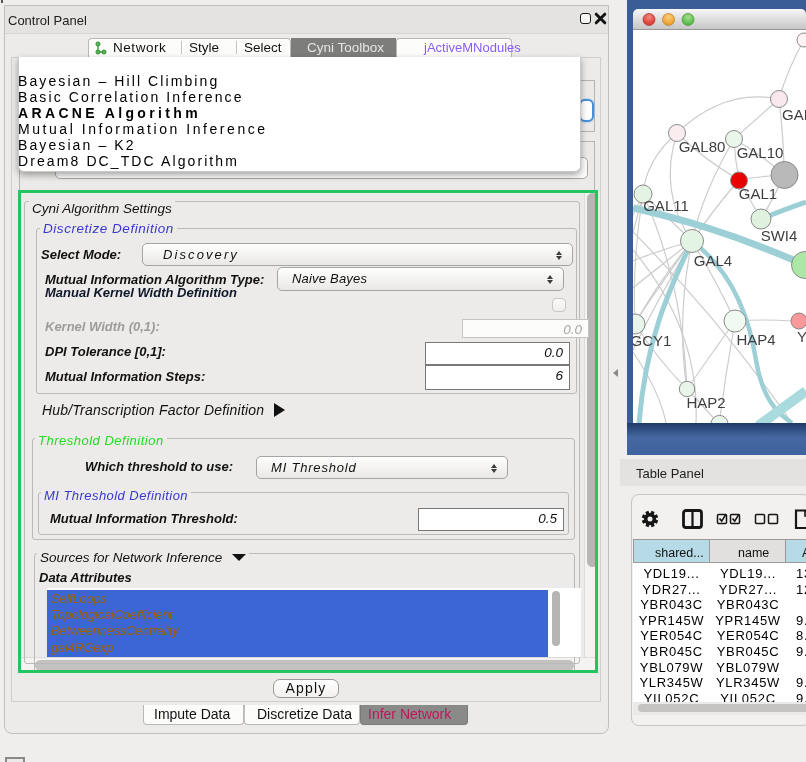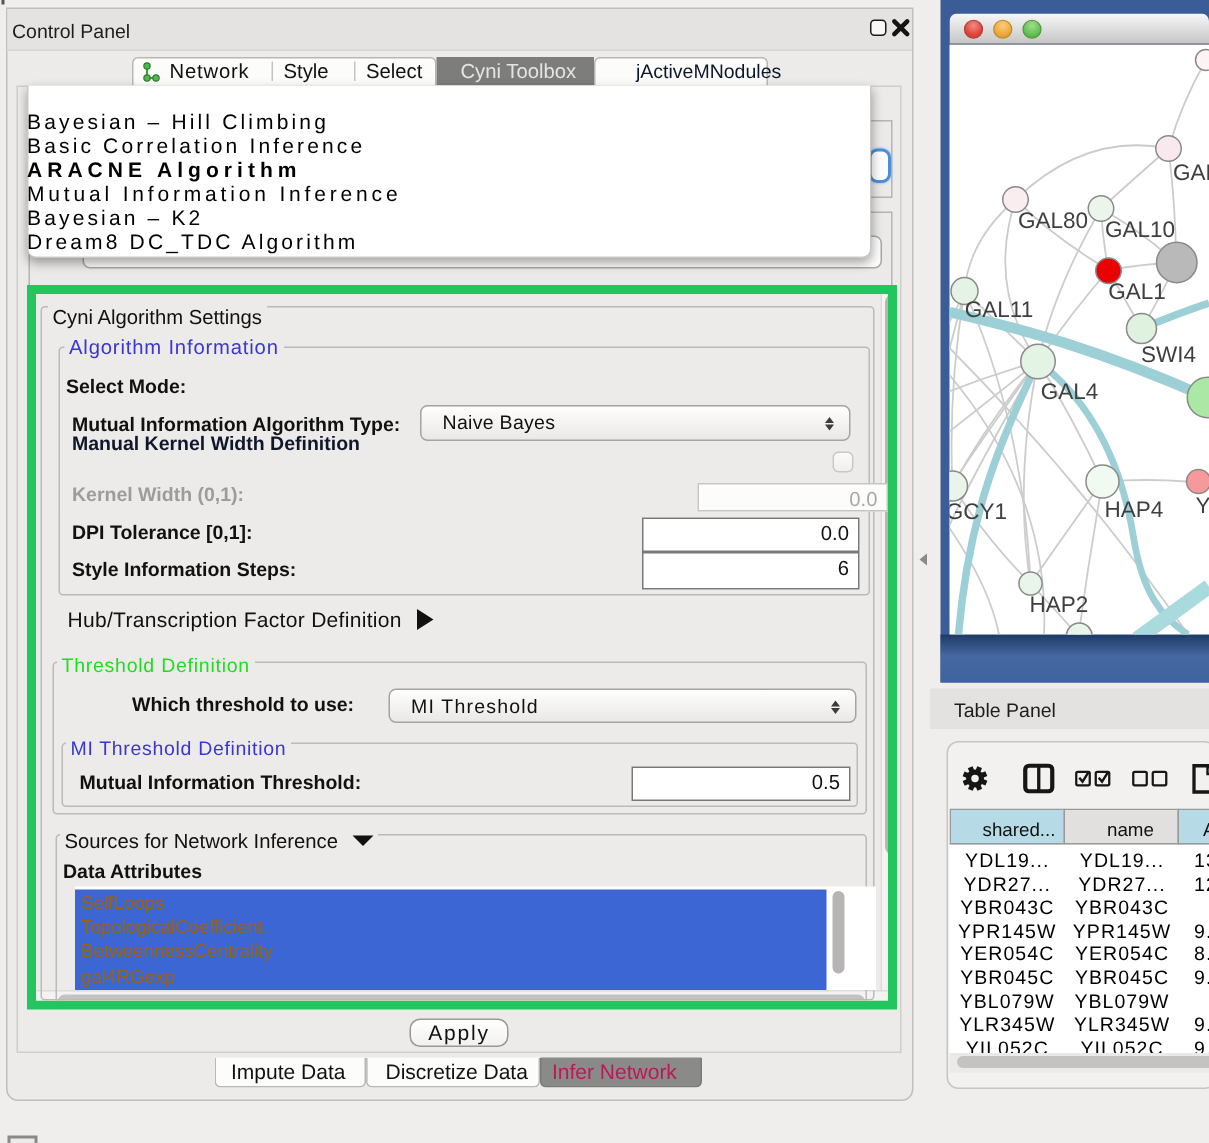--- a/index.html
+++ b/index.html
@@ -47,72 +47,76 @@
       <line x1="4" y1="3" x2="4" y2="11" stroke="#3aa33a" stroke-width="1.4"></line>
       <line x1="4" y1="11" x2="10" y2="11" stroke="#3aa33a" stroke-width="1.4"></line>
       <circle cx="4" cy="3" r="2.1" fill="#52b852" stroke="#2c7d2c" stroke-width="0.8"></circle>
       <circle cx="4" cy="11" r="2.1" fill="#52b852" stroke="#2c7d2c" stroke-width="0.8"></circle>
       <circle cx="10" cy="11" r="2.1" fill="#52b852" stroke="#2c7d2c" stroke-width="0.8"></circle>
     </svg>
     <div class="abs" style="left:25px;top:2px;color:#111;letter-spacing:0.55px;">Network</div>
     <div class="abs" style="left:101px;top:2px;color:#111;">Style</div>
     <div class="abs" style="left:156px;top:2px;color:#111;">Select</div>
     <div class="abs" style="left:219px;top:2px;color:#e6e5e3;">Cyni Toolbox</div>
-    <div class="abs" style="left:324px;top:2px;color:#0f172a;font-size:13px;padding-left:12px;">jActiveMNodules</div>
+    <div class="abs" style="left:324px;top:2px;color:#8b5cf6;font-size:13px;padding-left:12px;">jActiveMNodules</div>
   </div>
 
   <div class="abs" style="left:6px;top:51px;width:590px;height:645px;border:1px solid #cfcecb;background:#ecebe9;"></div>
 
   <div class="abs" style="left:14px;top:74px;width:576px;height:52px;border:1px solid #b5b4b2;background:#eceae8;"></div>
   <div class="abs" style="left:574px;top:93px;width:15px;height:23px;border:2.5px solid #4a90d9;border-radius:6px;background:#fff;box-shadow:0 0 2px #7ab0e4;"></div>
   <div class="abs" style="left:14px;top:135px;width:576px;height:50px;border:1px solid #b5b4b2;background:#eceae8;"></div>
   <div class="abs" style="left:50px;top:151px;width:533px;height:22px;border:1px solid #a9a8a6;border-radius:5px;background:#fdfdfd;"></div>
 
-  <div class="abs" style="left:13px;top:184px;width:580px;height:483px;border:6px solid #22c55e;background:#ecebe9;overflow:hidden;">
+  <div class="abs" style="left:13px;top:184px;width:580px;height:483px;border:3px solid #22c55e;background:#ecebe9;overflow:hidden;font-style:italic;">
 
     <div class="abs" style="left:563px;top:0;width:15px;height:464px;background:#f4f3f1;border-left:1px solid #dddcda;"></div>
     <div class="abs" style="left:566px;top:0px;width:11px;height:374px;background:#b7b6b4;border-radius:5.5px;"></div>
 
     <div class="abs" style="left:0;top:464px;width:578px;height:17px;background:#f4f3f1;border-top:1px solid #dddcda;"></div>
     <div class="abs" style="left:14px;top:467px;width:539px;height:11px;background:#c3c2c0;border-radius:5.5px;"></div>
 
     <fieldset class="abs" style="left:3px;top:1px;width:556px;height:470px;border:1px solid #bbbab8;border-radius:3px;">
       <legend style="margin-left:4px;padding:0 3px;font-size:13.5px;color:#111;"><span style="position:relative;top:7px;display:inline-block;">Cyni Algorithm Settings</span></legend>
     </fieldset>
 
     <fieldset class="abs" style="left:15px;top:28px;width:541px;height:173px;border:1px solid #bbbab8;border-radius:3px;">
-      <legend style="margin-left:3px;padding:0 3px;font-size:13.5px;color:#3936d2;"><span style="position:relative;top:0px;display:inline-block;letter-spacing:0.55px;">Algorithm Information</span></legend>
+      <legend style="margin-left:3px;padding:0 3px;font-size:13.5px;color:#3936d2;"><span style="position:relative;top:0px;display:inline-block;letter-spacing:0.55px;">Discretize Definition</span></legend>
     </fieldset>
 
     <div class="abs bold lbl" style="left:20px;top:54px;">Select Mode:</div>
+    <div class="combo abs" style="left:121px;top:50px;width:431px;height:23px;"><span style="margin-left:20px;letter-spacing:2.1px;">Discovery</span><span class="spin">
+          <b></b>
+          <i></i>
+        </span></div>
     <div class="abs bold lbl" style="left:24px;top:79px;">Mutual Information Algorithm Type:</div>
     <div class="combo abs" style="left:256px;top:74px;width:287px;height:24px;"><span style="margin-left:14px;letter-spacing:0.2px;">Naive Bayes</span><span class="spin">
           <b></b>
           <i></i>
         </span></div>
 
     <div class="abs bold lbl" style="left:24px;top:92px;color:#0f172a;text-align:center;">Manual Kernel Width Definition</div>
     <div class="abs" style="left:531px;top:105px;width:14px;height:14px;border:1.5px solid #c9c8c6;border-radius:4px;background:linear-gradient(#fbfafa,#f0efee);"></div>
 
     <div class="abs bold lbl" style="left:24px;top:126px;color:#9d9c9a;">Kernel Width (0,1):</div>
     <div class="abs fld" style="left:441px;top:126px;width:127px;height:19px;border:1px solid #c6c5c3;background:#fcfcfb;color:#a8a7a5;">0.0</div>
 
     <div class="abs bold lbl" style="left:24px;top:151px;">DPI Tolerance [0,1]:</div>
     <div class="abs fld" style="left:404px;top:149px;width:145px;height:23px;border:1.5px solid #787878;background:#fff;color:#111;">0.0</div>
 
-    <div class="abs bold lbl" style="left:24px;top:176px;">Style Information Steps:</div>
+    <div class="abs bold lbl" style="left:24px;top:176px;">Mutual Information Steps:</div>
     <div class="abs fld" style="left:404px;top:172px;width:145px;height:25px;border:1.5px solid #787878;background:#fff;color:#111;">6</div>
 
     <div class="abs" style="left:21px;top:209px;font-size:14px;letter-spacing:0.2px;color:#111;">Hub/Transcription Factor Definition <span style="display:inline-block;margin-left:6px;width:0;height:0;border-left:11px solid #111;border-top:7px solid transparent;border-bottom:7px solid transparent;vertical-align:-2px;"></span></div>
 
     <fieldset class="abs" style="left:11px;top:238px;width:543px;height:109px;border:1px solid #bbbab8;border-radius:3px;">
       <legend style="margin-left:2px;padding:0 3px;font-size:13px;color:#1fdd1f;"><span style="position:relative;top:2px;display:inline-block;letter-spacing:0.5px;">Threshold Definition</span></legend>
     </fieldset>
     <div class="abs bold lbl" style="left:64px;top:266px;">Which threshold to use:</div>
-    <div class="combo abs" style="left:235px;top:263px;width:312px;height:23px;"><span style="margin-left:14px;">MI Threshold</span><span class="spin">
+    <div class="combo abs" style="left:235px;top:263px;width:252px;height:23px;"><span style="margin-left:14px;">MI Threshold</span><span class="spin">
           <b></b>
           <i></i>
         </span></div>
 
     <fieldset class="abs" style="left:17px;top:292px;width:531px;height:50px;border:1px solid #bbbab8;border-radius:3px;">
       <legend style="margin-left:2px;padding:0 3px;font-size:13px;color:#3936d2;"><span style="position:relative;top:3px;display:inline-block;letter-spacing:0.45px;">MI Threshold Definition</span></legend>
     </fieldset>
     <div class="abs bold lbl" style="left:29px;top:318px;">Mutual Information Threshold:</div>
     <div class="abs fld" style="left:397px;top:315px;width:146px;height:23px;border:1.5px solid #787878;background:#fff;color:#111;">0.5</div>
 

